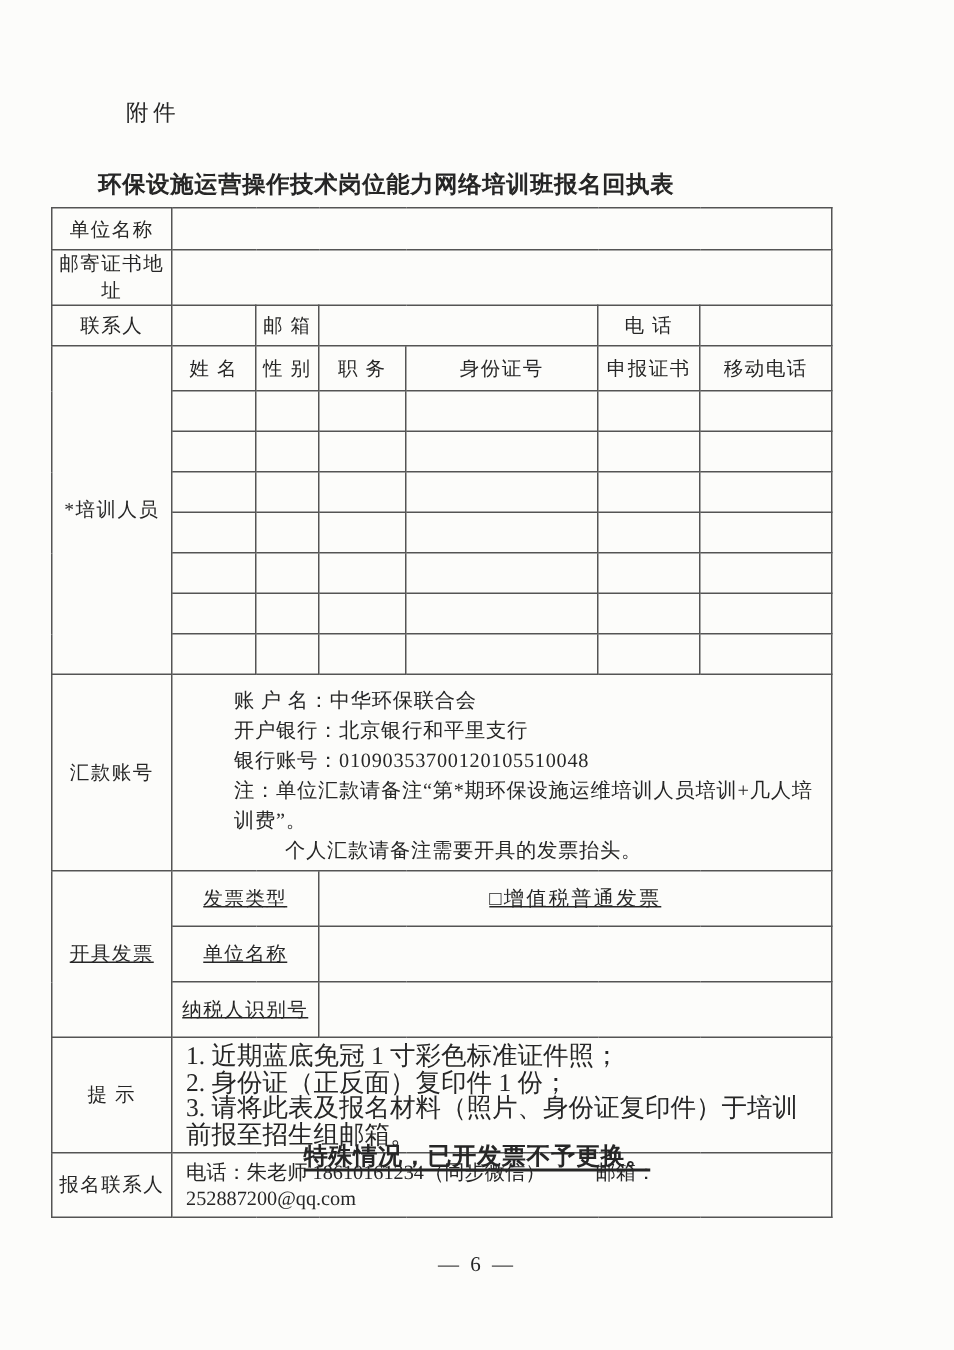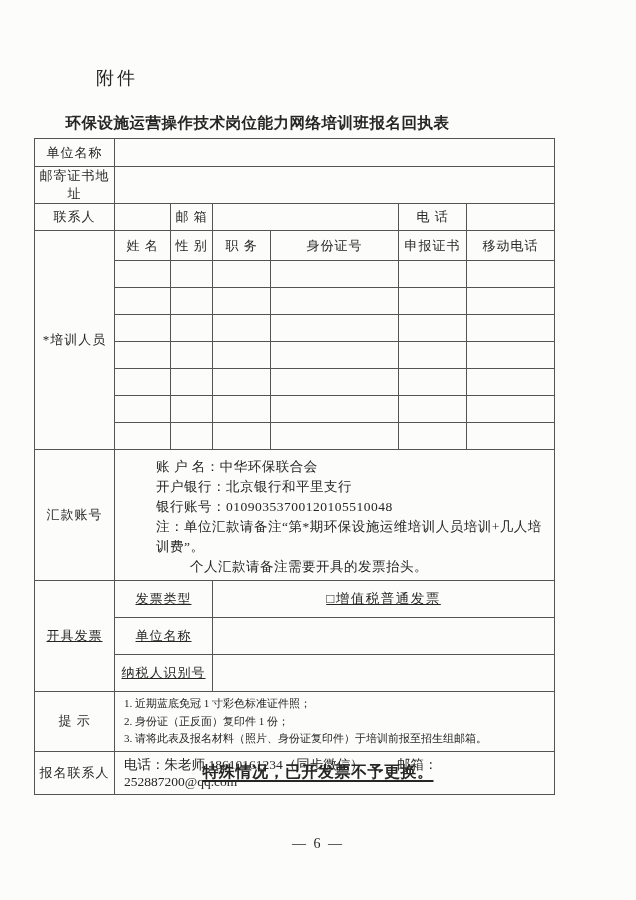--- a/index.html
+++ b/index.html
@@ -10,22 +10,22 @@
     height: 900px;
     margin: 0 auto;
     background: #fcfcfa;
     font-family: "Liberation Serif", "DejaVu Serif", serif;
     color: #262626;
     overflow: hidden;
   }
   .attachment {
     position: absolute;
     top: 66px;
-    left: 96px;
-    font-size: 18px;
+    left: 84px;
+    font-size: 15px;
     letter-spacing: 3px;
   }
   .doc-title {
     position: absolute;
     top: 113px;
     left: 0;
     width: 515px;
     text-align: center;
     font-weight: bold;
     font-size: 15.5px;
@@ -56,21 +56,21 @@
     text-align: left;
     padding: 7px 6px 3px 10px;
     font-size: 13.5px;
   }
   td.remit div { line-height: 20px; letter-spacing: 0.5px; margin-left: 31px; }
   td.remit .note2 { padding-left: 34px; }
   td.vcenter { text-align: center; letter-spacing: 1.5px; font-size: 13.5px; }
   td.tips-cell {
     vertical-align: middle;
     padding: 3px 6px 3px 9px;
-    font-size: 11px;
+    font-size: 17px;
   }
   td.tips-cell div { line-height: 17.5px; }
   td.regc { padding: 0 6px 0 9px; font-size: 13.5px; }
   td.regc .email-part { margin-left: 30px; }
   .footer-note {
     position: absolute;
     top: 760px;
     left: 0;
     width: 636px;
     text-align: center;

